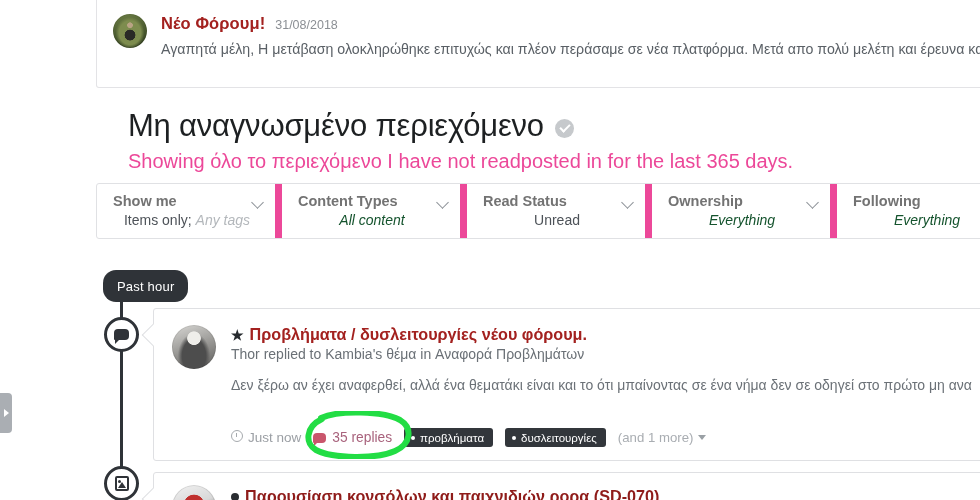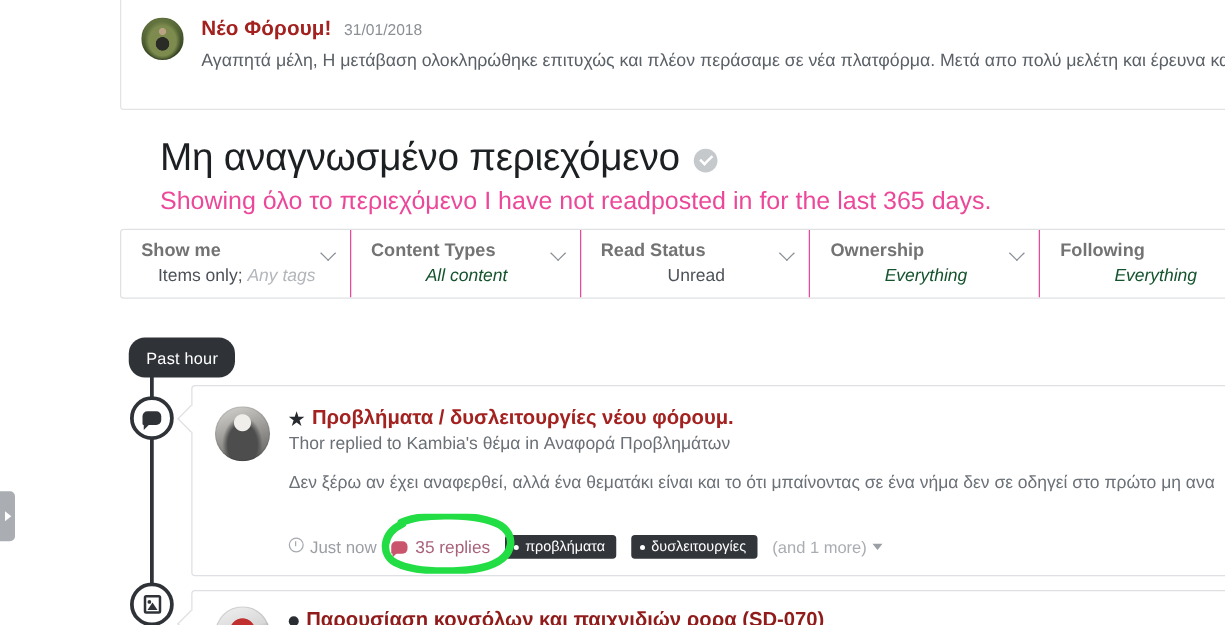--- a/index.html
+++ b/index.html
@@ -117,21 +117,21 @@
     background: #ffffff;
     border: 1px solid #e0e1e4;
     border-radius: 3px;
     display: flex;
     overflow: hidden;
   }
   .filter {
     flex: 1 1 0;
     min-width: 0;
     padding: 9px 14px 0 16px;
-    border-left: 1px solid #ec4899;
+    border-left: 7px solid #ec4899;
     position: relative;
   }
   .filter:first-child { border-left: none; }
   .filter .f-label {
     font-size: 14.5px;
     font-weight: bold;
     color: #737373;
     white-space: nowrap;
   }
   .filter .f-value {
@@ -363,21 +363,21 @@
 
   <div class="edge-tab">
     <span class="chev"></span>
   </div>
 
   <div class="announce">
     <div class="av"></div>
     <div class="body">
       <div class="line1">
         <span class="title">Νέο Φόρουμ!</span>
-        <span class="date">31/01/2018</span>
+        <span class="date">31/08/2018</span>
       </div>
       <div class="text">Αγαπητά μέλη, Η μετάβαση ολοκληρώθηκε επιτυχώς και πλέον περάσαμε σε νέα πλατφόρμα. Μετά απο πολύ μελέτη και έρευνα κατ</div>
     </div>
   </div>
 
   <div class="heading-wrap">
     <div class="heading-row">
       <h1 class="page-title">Μη αναγνωσμένο περιεχόμενο</h1>
       <span class="verified"></span>
     </div>

